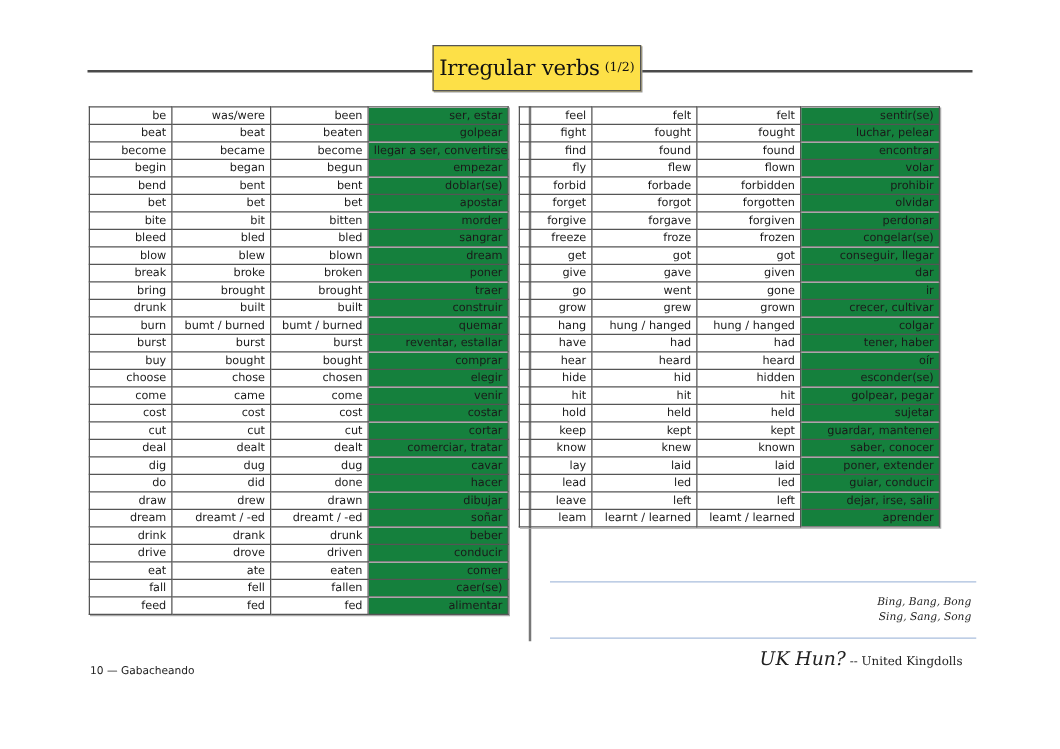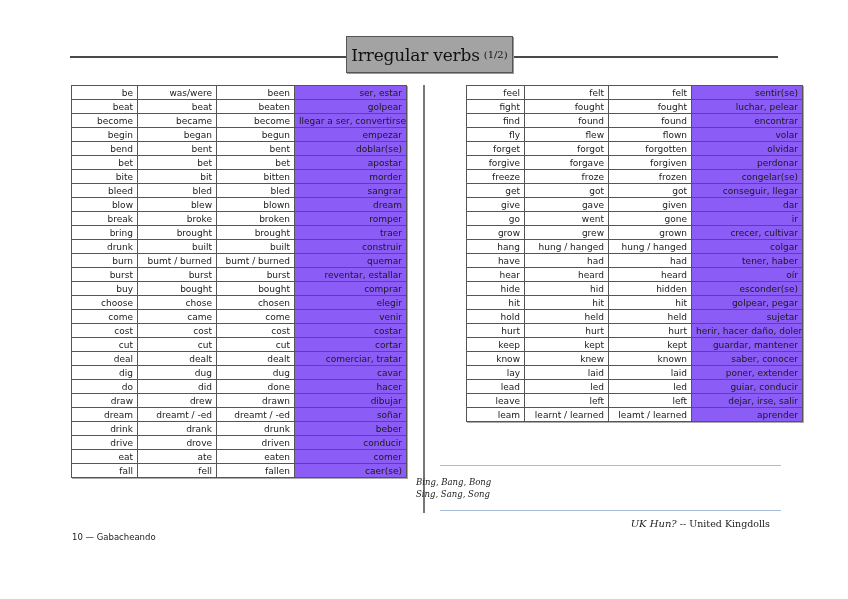--- a/index.html
+++ b/index.html
@@ -1,28 +1,28 @@
 <!DOCTYPE html>
 <html><head>
 <meta charset="utf-8">
 <style>
   html, body { margin:0; padding:0; background:#ffffff; }
   body { width:848px; height:599px; position:relative; overflow:hidden; font-family:"DejaVu Sans", sans-serif; color:#1a1a1a; }
   .hline { position:absolute; top:56px; height:2px; background:#4a4a4a; }
-  .title-box { position:absolute; left:346px; top:36px; width:167px; height:37px; border:1px solid #555; box-shadow:1px 1px 0 #999; background:#a3a3a3; display:flex; align-items:center; justify-content:center; box-sizing:border-box; }
+  .title-box { position:absolute; left:346px; top:36px; width:167px; height:37px; border:1px solid #555; box-shadow:1px 1px 0 #999; background:#fde047; display:flex; align-items:center; justify-content:center; box-sizing:border-box; }
   .title-main { font-family:"DejaVu Serif", serif; font-size:17px; color:#111; letter-spacing:-0.2px; }
   .title-sub { font-family:"DejaVu Serif", serif; font-size:10px; margin-left:4px; color:#111;text-align:center; }
   table.verbs { position:absolute; border-collapse:collapse; font-size:9px; table-layout:fixed; box-shadow:1px 1px 0 #aaa;text-align:right; }
   table.verbs td { border:1px solid #555; height:13px; padding:0 4px; line-height:12px; white-space:nowrap; overflow:hidden; }
-  table.verbs td.es { background:#8b5cf6; }
+  table.verbs td.es { background:#15803d; }
   .divider { position:absolute; left:423px; top:85px; width:2px; height:428px; background:#777; }
   .blue-line { position:absolute; left:440px; width:341px; height:1px; background:#a9bedd; }
-  .quote { position:absolute; left:416px; top:476px; width:341px; text-align:left; font-family:"DejaVu Serif", serif; font-style:italic; font-size:8.5px; line-height:12px; color:#222; }
+  .quote { position:absolute; left:436px; top:476px; width:341px; text-align:right; font-family:"DejaVu Serif", serif; font-style:italic; font-size:8.5px; line-height:12px; color:#222; }
   .credit { position:absolute; right:78px; top:518px; font-family:"DejaVu Serif", serif; font-size:9.5px; color:#222; }
-  .credit .ital { font-style:italic; font-size:10px; }
+  .credit .ital { font-style:italic; font-size:15px; }
   .footer { position:absolute; left:72px; top:532px; font-size:8.5px; color:#222; }
 </style>
 </head>
 <body>
 
 <div class="hline" style="left:70px; width:276px;"></div>
 <div class="hline" style="left:513px; width:265px;"></div>
 <div class="title-box">
   <span class="title-main">Irregular verbs</span>
   <span class="title-sub">(1/2)</span>
@@ -87,21 +87,21 @@
       <tr>
         <td>blow</td>
         <td>blew</td>
         <td>blown</td>
         <td class="es">dream</td>
       </tr>
       <tr>
         <td>break</td>
         <td>broke</td>
         <td>broken</td>
-        <td class="es">romper</td>
+        <td class="es">poner</td>
       </tr>
       <tr>
         <td>bring</td>
         <td>brought</td>
         <td>brought</td>
         <td class="es">traer</td>
       </tr>
       <tr>
         <td>drunk</td>
         <td>built</td>
@@ -197,26 +197,32 @@
         <td>ate</td>
         <td>eaten</td>
         <td class="es">comer</td>
       </tr>
       <tr>
         <td>fall</td>
         <td>fell</td>
         <td>fallen</td>
         <td class="es">caer(se)</td>
       </tr>
+      <tr>
+        <td>feed</td>
+        <td>fed</td>
+        <td>fed</td>
+        <td class="es">alimentar</td>
+      </tr>
     </tbody>
 </table>
 
 <div class="divider"></div>
 
-<table class="verbs" id="right-table" style="left:466px; top:85px; width:336px;padding-left:10px;">
+<table class="verbs" id="right-table" style="left:415px; top:85px; width:336px;padding-left:10px;">
   <colgroup>
       <col style="width:58px">
       <col style="width:84px">
       <col style="width:83px">
       <col style="width:111px">
     </colgroup>
   <tbody id="right-body">
       <tr>
         <td>feel</td>
         <td>felt</td>
@@ -235,20 +241,26 @@
         <td>found</td>
         <td class="es">encontrar</td>
       </tr>
       <tr>
         <td>fly</td>
         <td>flew</td>
         <td>flown</td>
         <td class="es">volar</td>
       </tr>
       <tr>
+        <td>forbid</td>
+        <td>forbade</td>
+        <td>forbidden</td>
+        <td class="es">prohibir</td>
+      </tr>
+      <tr>
         <td>forget</td>
         <td>forgot</td>
         <td>forgotten</td>
         <td class="es">olvidar</td>
       </tr>
       <tr>
         <td>forgive</td>
         <td>forgave</td>
         <td>forgiven</td>
         <td class="es">perdonar</td>
@@ -311,26 +323,20 @@
         <td>hit</td>
         <td>hit</td>
         <td>hit</td>
         <td class="es">golpear, pegar</td>
       </tr>
       <tr>
         <td>hold</td>
         <td>held</td>
         <td>held</td>
         <td class="es">sujetar</td>
-      </tr>
-      <tr>
-        <td>hurt</td>
-        <td>hurt</td>
-        <td>hurt</td>
-        <td class="es">herir, hacer daño, doler</td>
       </tr>
       <tr>
         <td>keep</td>
         <td>kept</td>
         <td>kept</td>
         <td class="es">guardar, mantener</td>
       </tr>
       <tr>
         <td>know</td>
         <td>knew</td>

